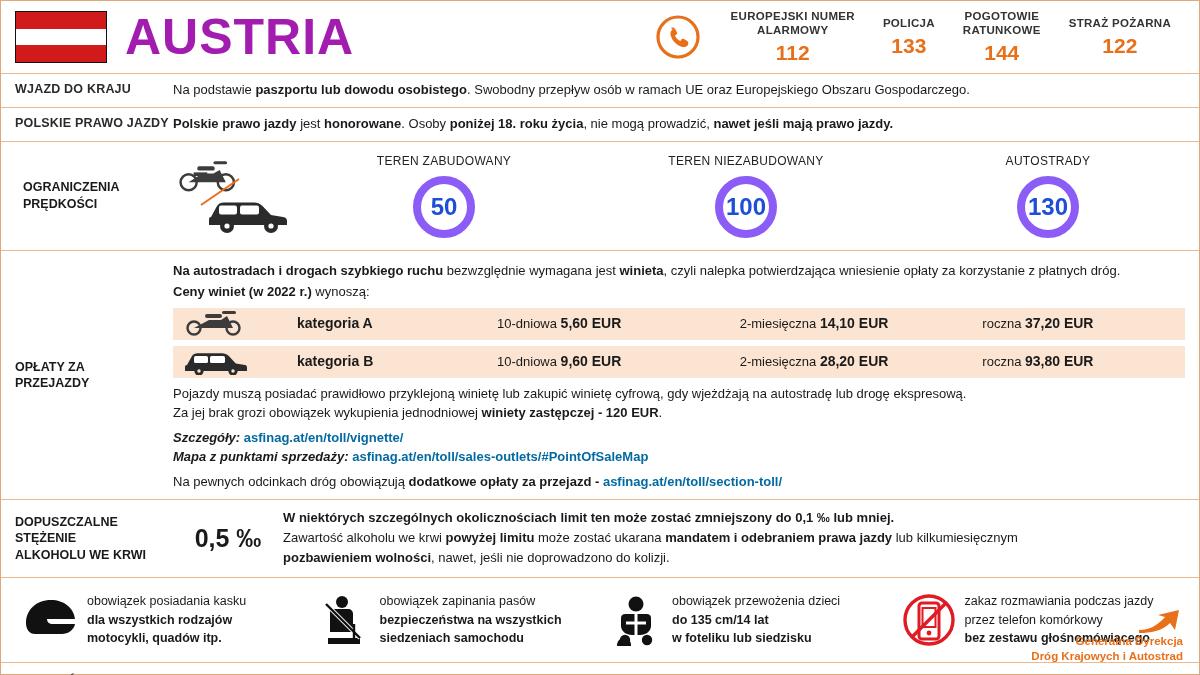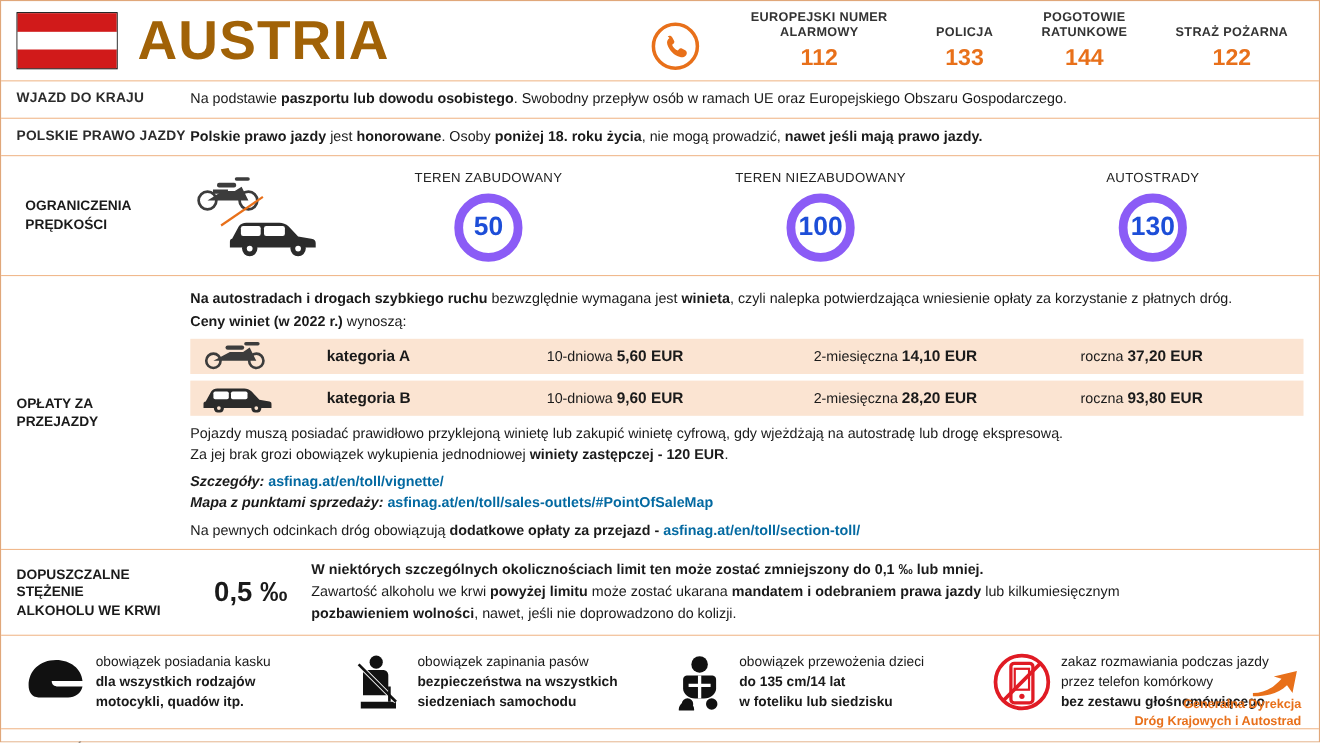--- a/index.html
+++ b/index.html
@@ -13,23 +13,23 @@
   }
   .page { position:relative; width:1200px; height:675px; border:1px solid #e0a77a; }
 
   
   .header { display:flex; align-items:center; height:72px; padding:0 14px; }
   .flag { width:92px; height:52px; border:1px solid #111; flex:0 0 auto; }
   .flag .red { height:33.33%; background:#d11a1a; }
   .flag .white { height:33.33%; background:#fff; }
   .country {
     font-size:50px; font-weight:bold; letter-spacing:1px;
-    margin-left:18px; color:#a16207; line-height:1; font-family:"Liberation Sans", sans-serif;
+    margin-left:18px; color:#a21caf; line-height:1; font-family:"Liberation Sans", sans-serif;
   }
-  .emergency { margin-left:auto; display:flex; align-items:flex-end;gap:16px; }
+  .emergency { margin-left:auto; display:flex; align-items:center; }
   .phone-icon { width:46px; height:46px; margin-right:16px; flex:0 0 auto; }
   .em-block { text-align:center; padding:0 14px; }
   .em-block .lbl { font-size:11.5px; font-weight:bold; color:#333; letter-spacing:.3px; line-height:1.25; }
   .em-block .num { font-size:21px; font-weight:bold; color:#e8701a; margin-top:4px; }
 
   hr.sep { border:none; border-top:1px solid #f0b98d; margin:0; }
 
   
   .row { display:flex; align-items:flex-start; }
   .rowlabel {

